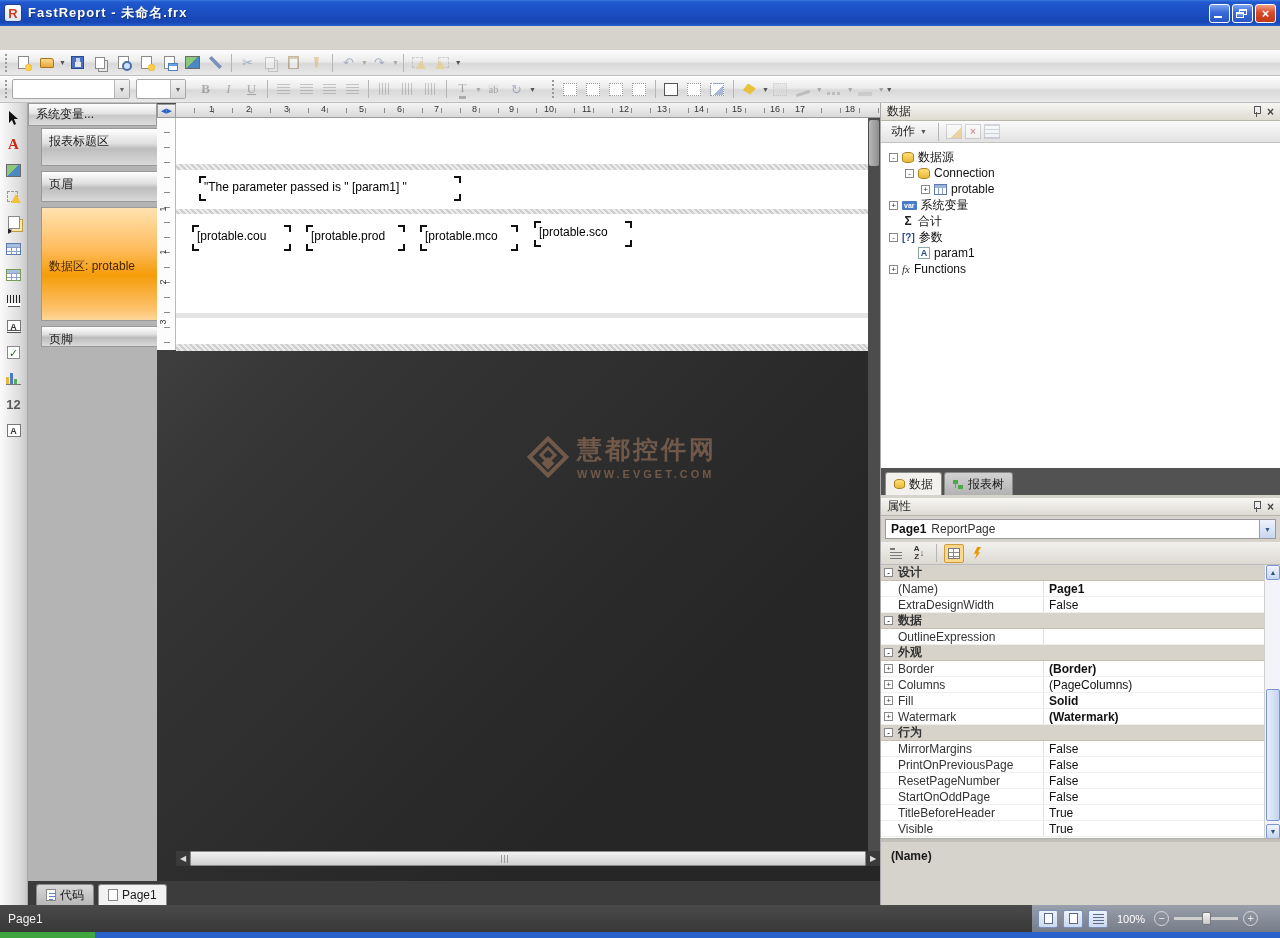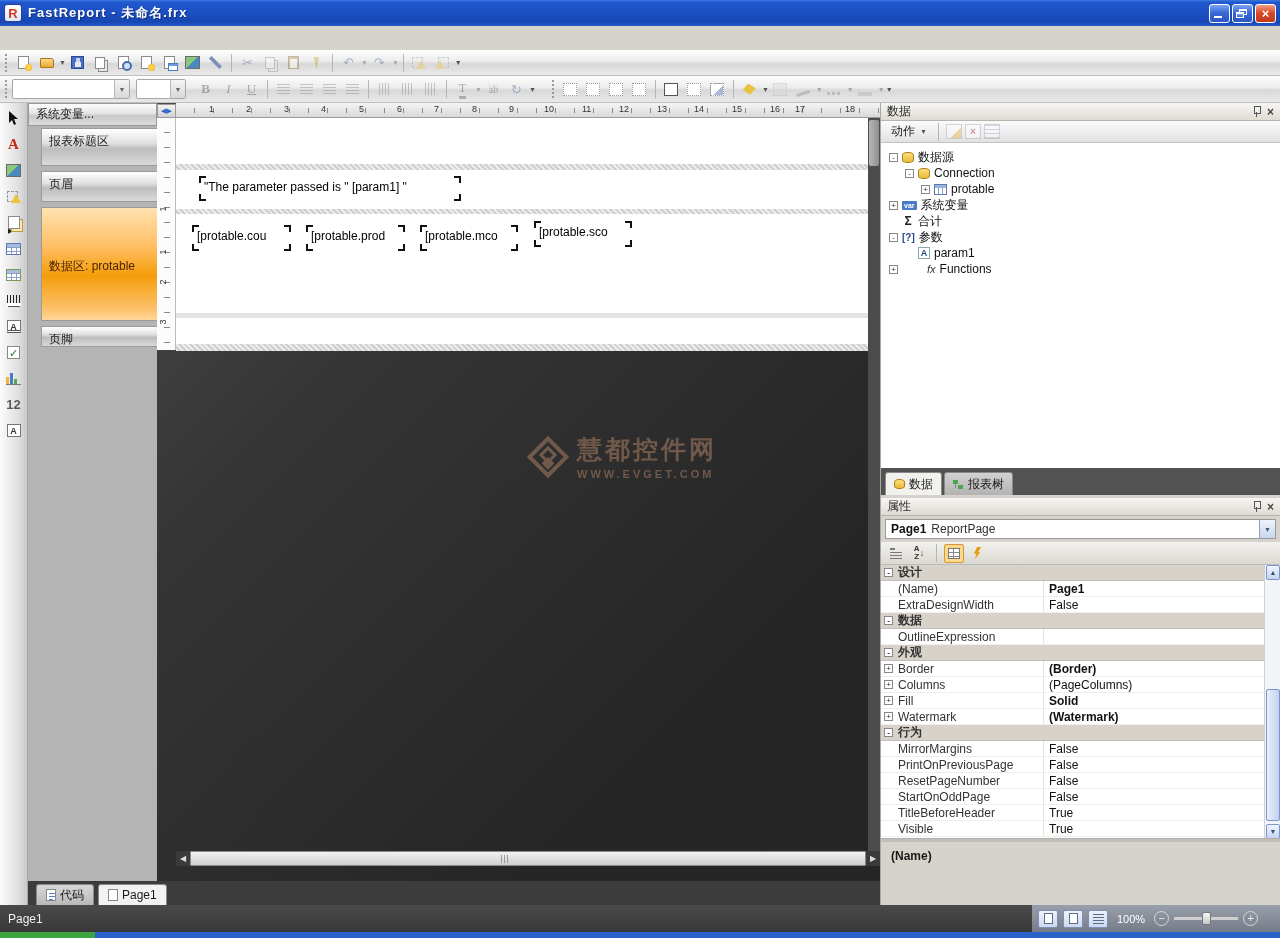--- a/index.html
+++ b/index.html
@@ -185,21 +185,21 @@
   .expbox { width:9px; height:9px; border:1px solid #888; background:#fff; font-size:8px; line-height:7px; text-align:center; color:#333; flex:none; }
   .expspace { width:9px; flex:none; }
   .tico-db { width:12px; height:11px; background:linear-gradient(180deg,#ffe07a,#e8b83a); border:1px solid #a8821a; border-radius:5px/3px; flex:none; }
   .tico-table { width:13px; height:11px; border:1px solid #5a7ab0; flex:none; background:
       linear-gradient(#9ab4dc,#9ab4dc) 0 0/100% 3px no-repeat,
       repeating-linear-gradient(90deg,transparent 0 3px,#8aa0c8 3px 4px),#fff; }
   .tico-var { background:#4a7ac8; color:#fff; font-size:7px; font-weight:bold; padding:1px 2px; border-radius:1px; flex:none; }
   .tico-sigma { color:#222; font-size:12px; font-weight:bold; flex:none; width:12px; text-align:center; }
   .tico-param { color:#2a4a8a; font-size:10px; font-weight:bold; flex:none; }
   .tico-A { width:12px; height:12px; border:1px solid #8aa; background:#fff; color:#2a4a8a; font-size:9px; font-weight:bold; text-align:center; line-height:11px; flex:none; }
-  .tico-fx { color:#333; font-size:11px; font-style:italic; font-family:Liberation Sans, sans-serif; flex:none;margin-left:25px; }
+  .tico-fx { color:#333; font-size:11px; font-style:italic; font-family:Liberation Serif, serif; flex:none; }
 
   .paneltabs { height:27px; background:#525252; display:flex; align-items:flex-end; padding-left:4px; gap:2px; }
   .ptab { height:23px; border:1px solid #8a8a8a; border-bottom:none; border-radius:3px 3px 0 0; display:flex; align-items:center; gap:4px;
     background:linear-gradient(180deg,#d2d2d2,#b2b2b2); padding:0 8px; color:#1a1a1a; cursor:pointer; }
   .ptab.active { background:#f2f1ed; }
   .ptab .tdb { width:11px; height:10px; background:linear-gradient(180deg,#ffe07a,#e8b83a); border:1px solid #a8821a; border-radius:5px/3px; }
   .ptab .ttree { width:11px; height:11px; background:
       linear-gradient(#4aa84a,#4aa84a) 0 1px/5px 4px no-repeat,
       linear-gradient(#4aa84a,#4aa84a) 5px 6px/5px 4px no-repeat,
       linear-gradient(#888,#888) 2px 4px/1px 5px no-repeat; }

